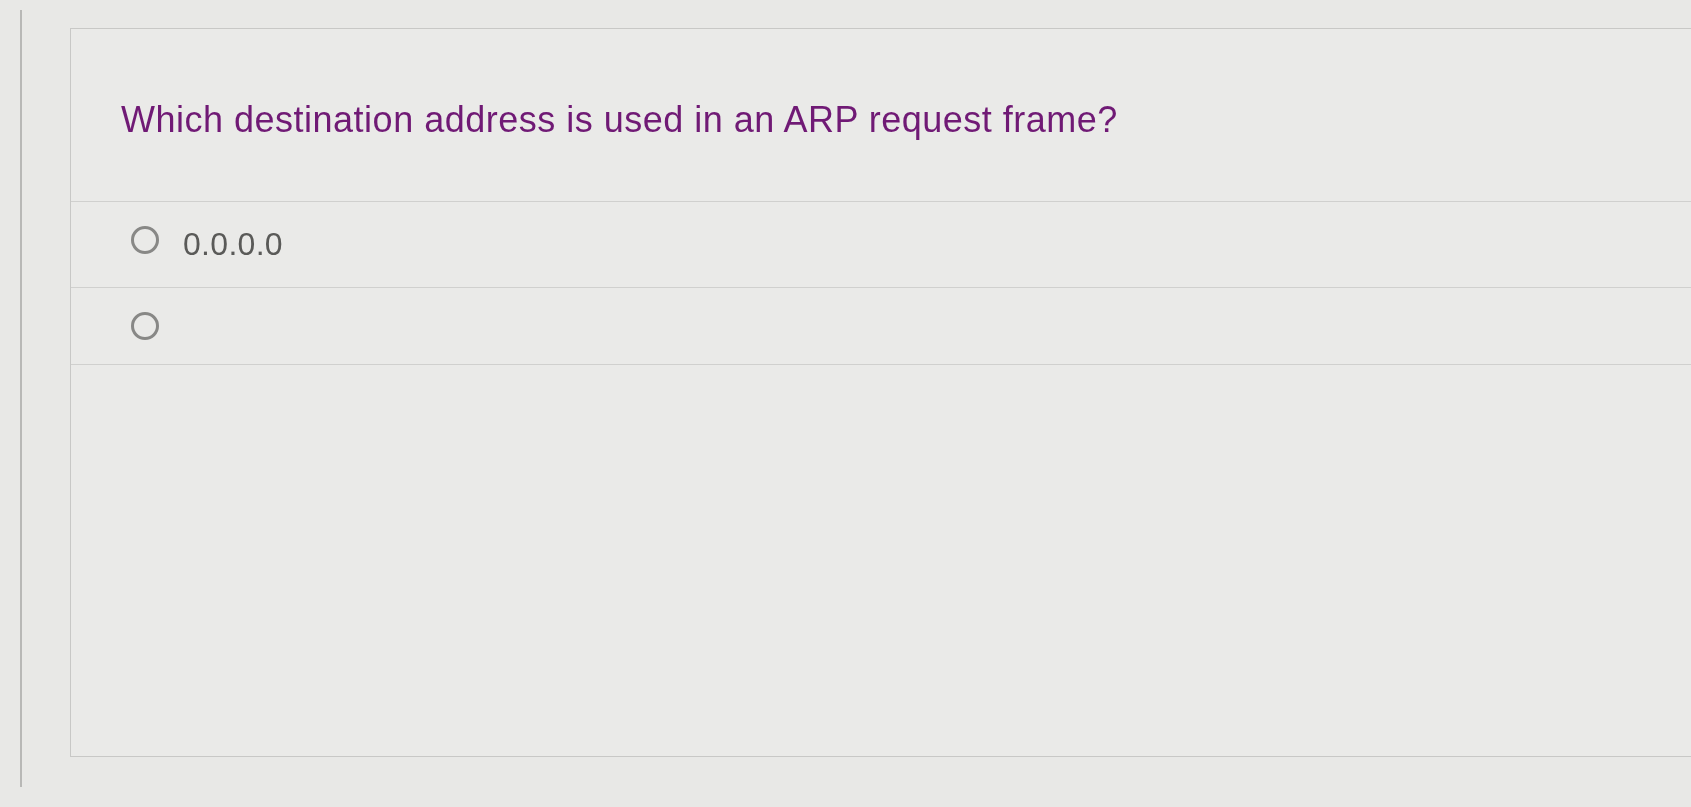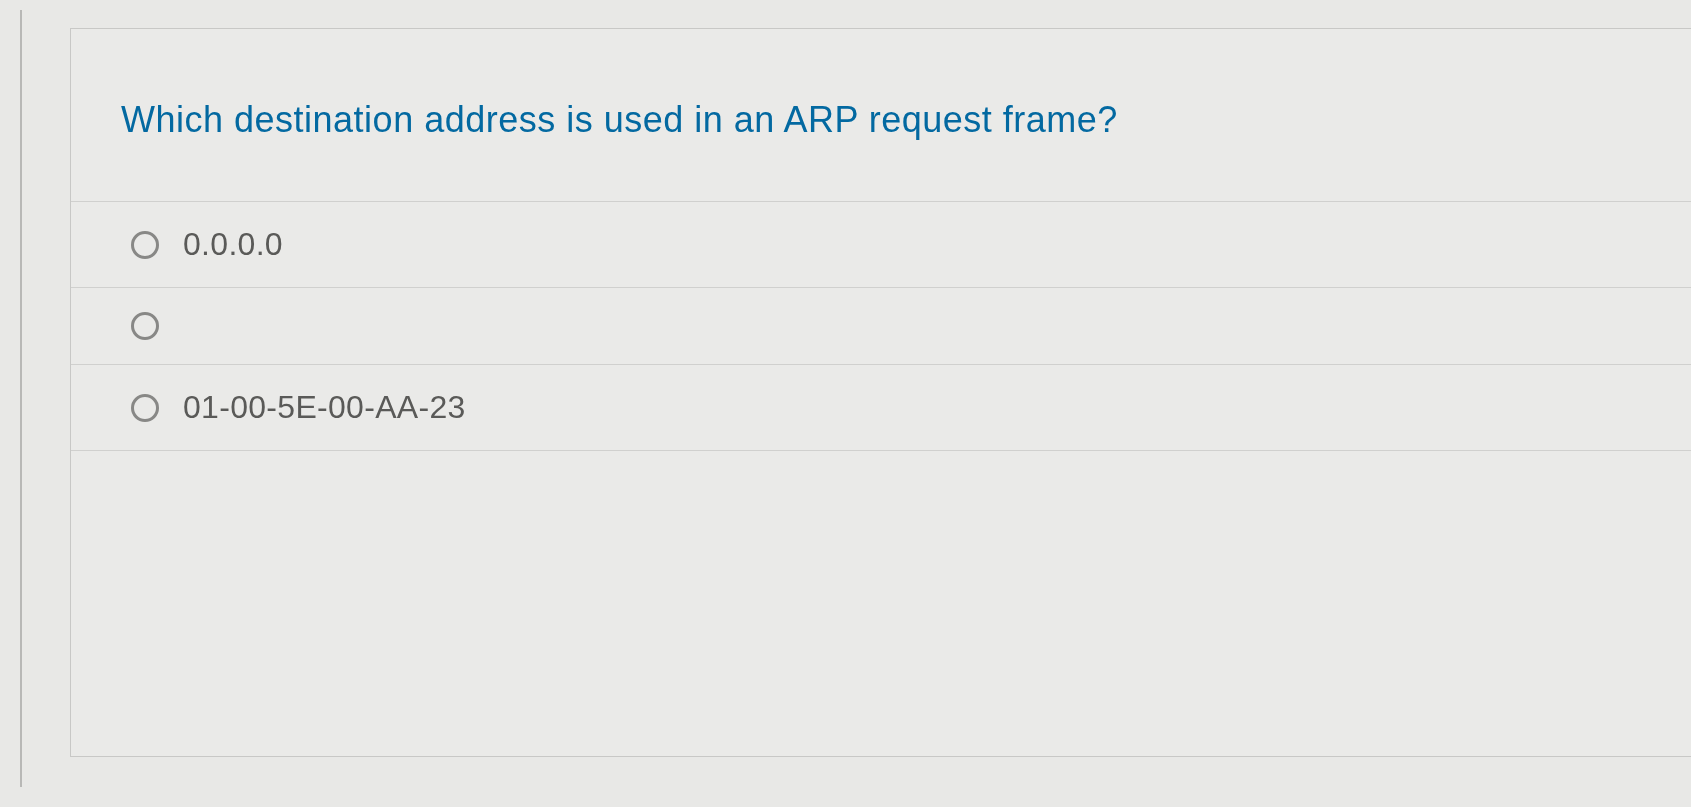--- a/index.html
+++ b/index.html
@@ -31,30 +31,29 @@
       bottom: 30px;
       border: 1px solid #c8c8c6;
       border-right: none;
       background: #eaeae8;
     }
     .question-area {
       padding: 70px 40px 60px 50px;
     }
     .question-text {
       font-size: 36px;
-      color: #0369a1;
+      color: #701a75;
       font-weight: 400;
       letter-spacing: 0.5px;
     }
     .options-container {
       margin-top: 0;
     }
     .option-row {
       display: flex;
-      align-items: center;
       padding: 24px 61px 24px 60px;
       border-top: 1px solid #d0d0ce;
       position: relative;
     }
     .option-row:last-child {
       border-bottom: 1px solid #d0d0ce;
     }
     .radio-circle {
       width: 28px;
       height: 28px;
@@ -91,19 +90,15 @@
       <div class="question-text">Which destination address is used in an ARP request frame?</div>
     </div>
     <div class="options-container">
       <div class="option-row">
         <div class="radio-circle"></div>
         <div class="option-label">0.0.0.0</div>
       </div>
       <div class="option-row">
         <div class="radio-circle"></div>
       </div>
-      <div class="option-row">
-        <div class="radio-circle"></div>
-        <div class="option-label">01-00-5E-00-AA-23</div>
-      </div>
     </div>
   </div>
 </div>
 
 </body></html>

